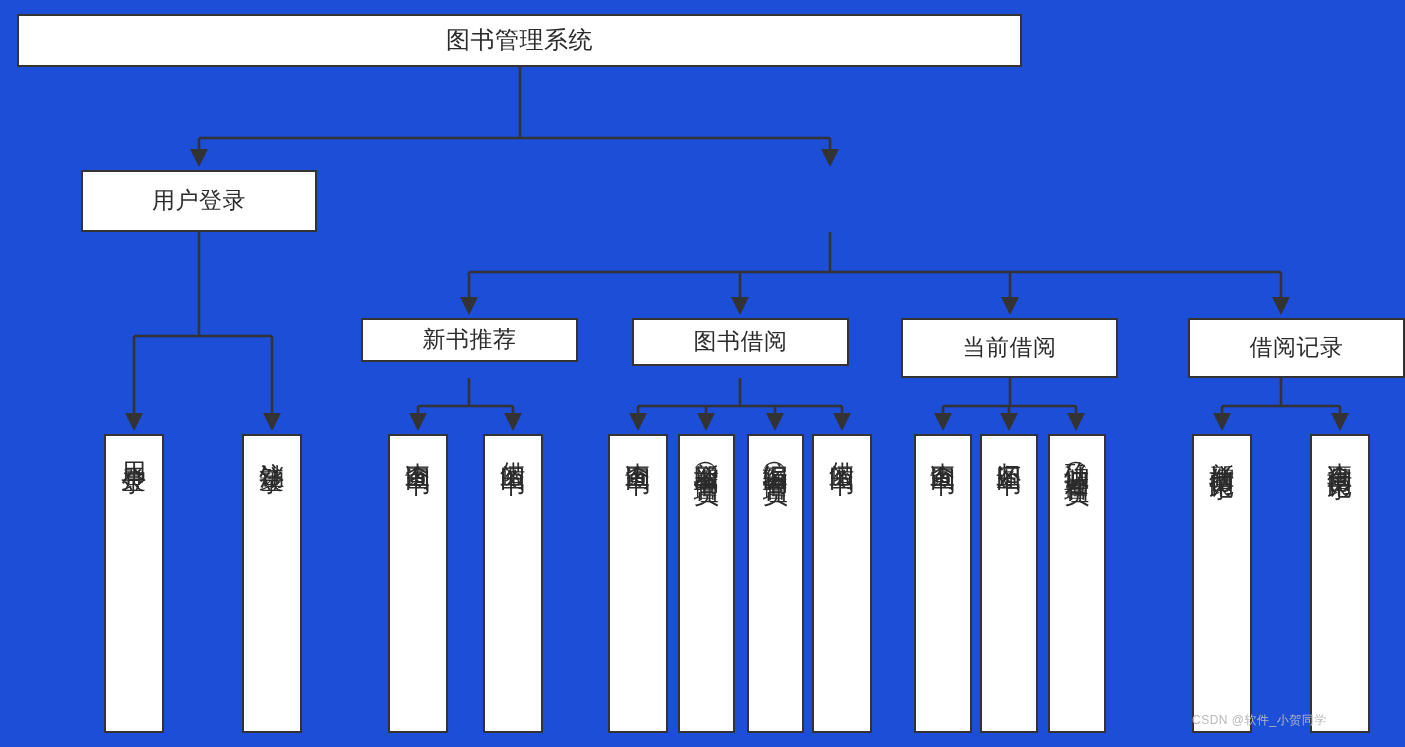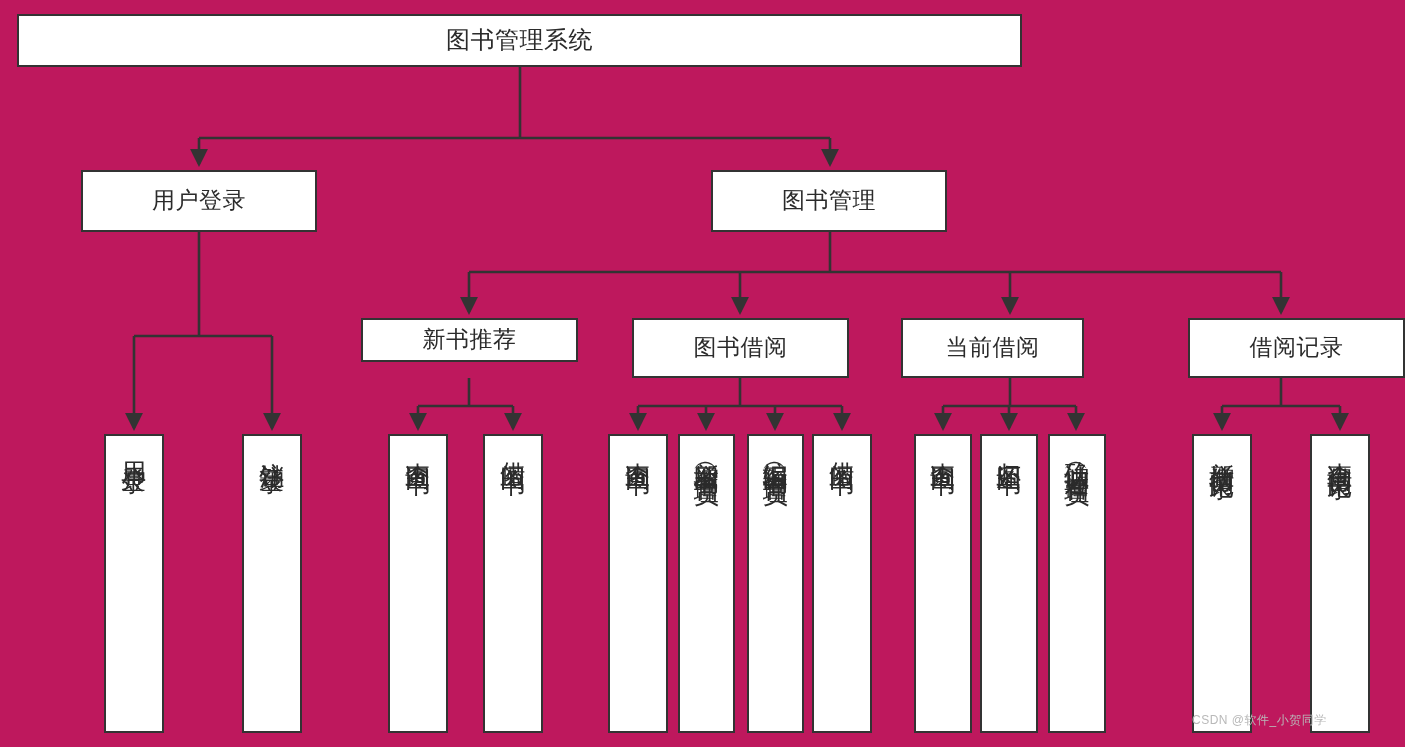--- a/index.html
+++ b/index.html
@@ -7,21 +7,21 @@
     padding: 0;
     background: #ffffff;
   }
   body {
     font-family: "Liberation Sans", "DejaVu Sans", sans-serif;
   }
   #canvas {
     position: relative;
     width: 1405px;
     height: 747px;
-    background: #be185d;
+    background: #1d4ed8;
     overflow: hidden;
   }
   svg.connectors {
     position: absolute;
     left: 0;
     top: 0;
     width: 1405px;
     height: 747px;
     pointer-events: none;
   }
@@ -127,31 +127,28 @@
     </g>
   </svg>
 
   <div class="node horiz root" style="left:17px; top:14px; width:1005px; height:53px;">
     <span class="label">图书管理系统</span>
   </div>
 
   <div class="node horiz" style="left:81px; top:170px; width:236px; height:62px;">
     <span class="label">用户登录</span>
   </div>
-  <div class="node horiz" style="left:711px; top:170px; width:236px; height:62px;">
-    <span class="label">图书管理</span>
-  </div>
 
   <div class="node horiz" style="left:361px; top:318px; width:217px; height:44px;">
     <span class="label">新书推荐</span>
   </div>
-  <div class="node horiz" style="left:632px; top:318px; width:217px; height:60px;">
+  <div class="node horiz" style="left:632px; top:318px; width:217px; height:48px;">
     <span class="label">图书借阅</span>
   </div>
-  <div class="node horiz" style="left:901px; top:318px; width:183px; height:60px;">
+  <div class="node horiz" style="left:901px; top:318px; width:217px; height:60px;">
     <span class="label">当前借阅</span>
   </div>
   <div class="node horiz" style="left:1188px; top:318px; width:217px; height:60px;">
     <span class="label">借阅记录</span>
   </div>
 
   <div class="node vert" style="left:104px; top:434px; width:60px; height:299px;">
     <span class="label">用户登录</span>
   </div>
   <div class="node vert" style="left:242px; top:434px; width:60px; height:299px;">

